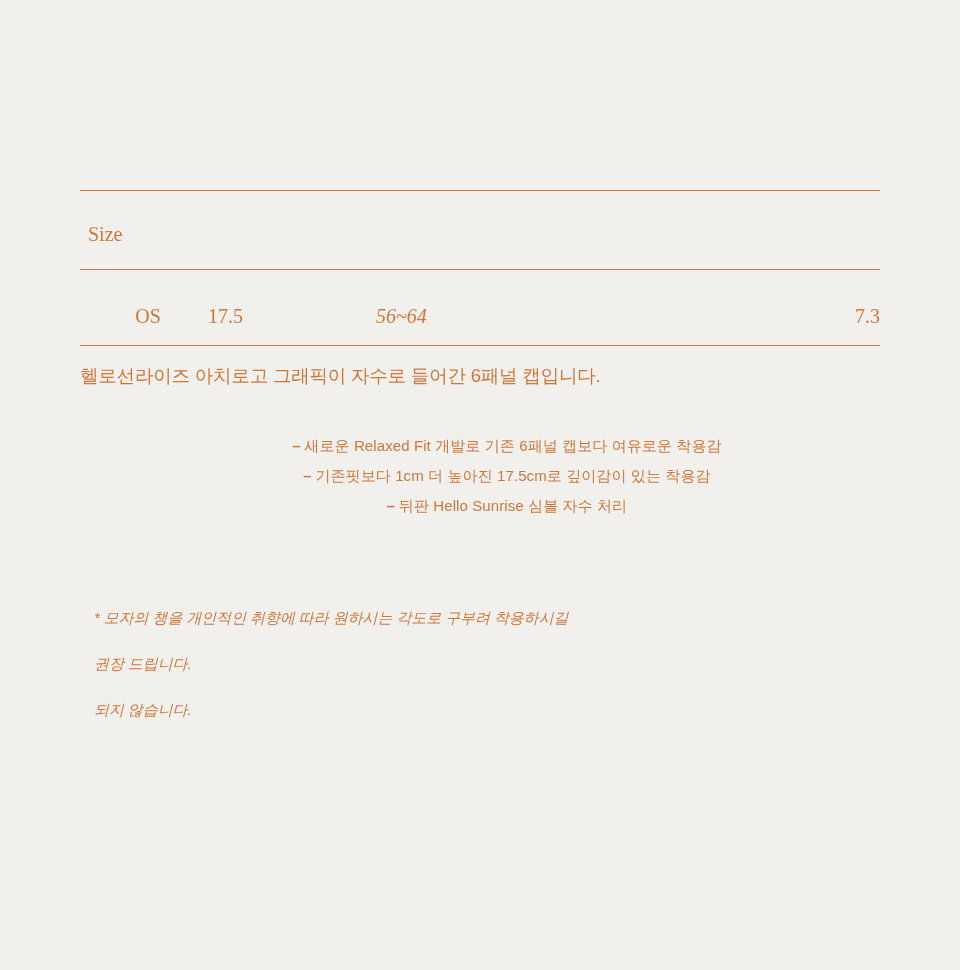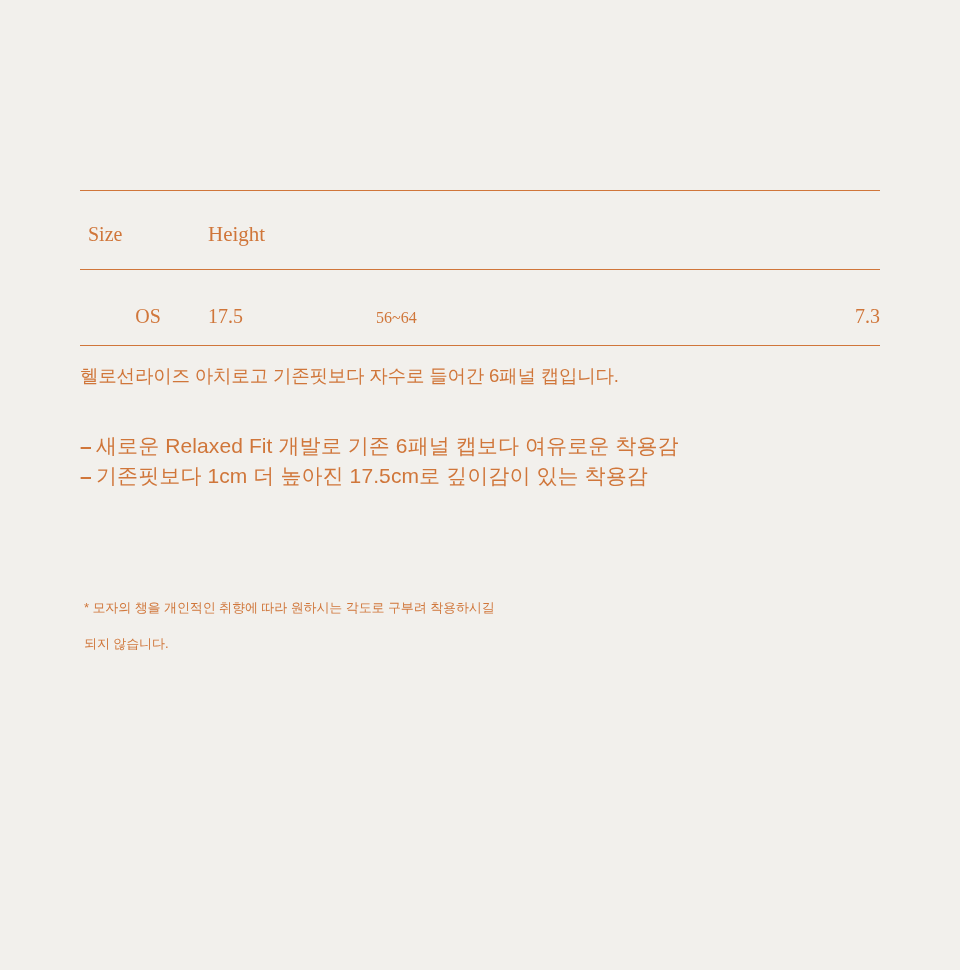--- a/index.html
+++ b/index.html
@@ -59,21 +59,21 @@
   .c3 { width: 312px; }
   .c4 { width: 192px; }
 
   .head-row .c1 { font-size: 20px; padding-top: 32px; }
   .head-row .c2 { font-size: 21px; padding-top: 30px; }
   .head-row .c3 { font-size: 21px; padding-top: 33px; }
   .head-row .c4 { font-size: 20px; padding-top: 38px; }
 
   .body-row .c1 { font-size: 20px; padding-top: 32px; text-align: center; }
   .body-row .c2 { font-size: 20px; padding-top: 32px; }
-  .body-row .c3 { font-size: 16px; padding-top: 32px; }
+  .body-row .c3 { font-size: 20px; padding-top: 32px; font-style: italic; }
   .body-row .c4 { font-size: 20px; padding-top: 35px; text-align: right; }
 
   
   .desc {
     position: absolute;
     left: 80px;
     top: 363px;
     width: 850px;
   }
   .lead {
@@ -81,82 +81,85 @@
     letter-spacing: -0.2px;
     margin: 0 0 42px 0;
     line-height: 1.4;
   }
   .bullets {
     margin: 0;
     padding: 0;
     list-style: none;
   }
   .bullets li {
-    font-size: 21px;
+    font-size: 15px;
     line-height: 30px;
     letter-spacing: 0.1px;
     white-space: nowrap;
+    text-align: center;
   }
   .dash {
     display: inline-block;
     width: 16px;
     font-weight: bold;
   }
 
   .notes {
     position: absolute;
     left: 80px;
     top: 588px;
     width: 870px;
   }
   .notes p {
-    margin: 4px;
-    font-size: 13px;
+    margin: 14px;
+    font-size: 15px;
     line-height: 32px;
     letter-spacing: -0.1px;
+    font-style: italic;
   }
   .notes .gap {
     height: 28px;
   }
   .mono-line {
     letter-spacing: 0.6px;
   }
 </style>
 </head>
 <body>
 
 <div class="page">
 
   <div class="size-table">
     <div class="rule-top"></div>
 
     <div class="trow head-row">
       <div class="c1">Size</div>
-      <div class="c2">Height</div>
     </div>
 
     <div class="rule-mid"></div>
 
     <div class="trow body-row">
       <div class="c1">OS</div>
       <div class="c2">17.5</div>
       <div class="c3">56~64</div>
       <div class="c4">7.3</div>
     </div>
 
     <div class="rule-bottom"></div>
   </div>
 
   <div class="desc">
-    <p class="lead">헬로선라이즈 아치로고 기존핏보다 자수로 들어간 6패널 캡입니다.</p>
+    <p class="lead">헬로선라이즈 아치로고 그래픽이 자수로 들어간 6패널 캡입니다.</p>
     <ul class="bullets">
       <li><span class="dash">–</span><span>새로운 Relaxed Fit 개발로 기존 6패널 캡보다 여유로운 착용감</span></li>
       <li><span class="dash">–</span><span>기존핏보다 1cm 더 높아진 17.5cm로 깊이감이 있는 착용감</span></li>
+      <li><span class="dash">–</span><span>뒤판 Hello Sunrise 심볼 자수 처리</span></li>
     </ul>
   </div>
 
   <div class="notes">
     <p>* 모자의 챙을 개인적인 취향에 따라 원하시는 각도로 구부려 착용하시길</p>
+    <p>권장 드립니다.</p>
     <p>되지 않습니다.</p>
     <div class="gap"></div>
   </div>
 
 </div>
 
 </body></html>

